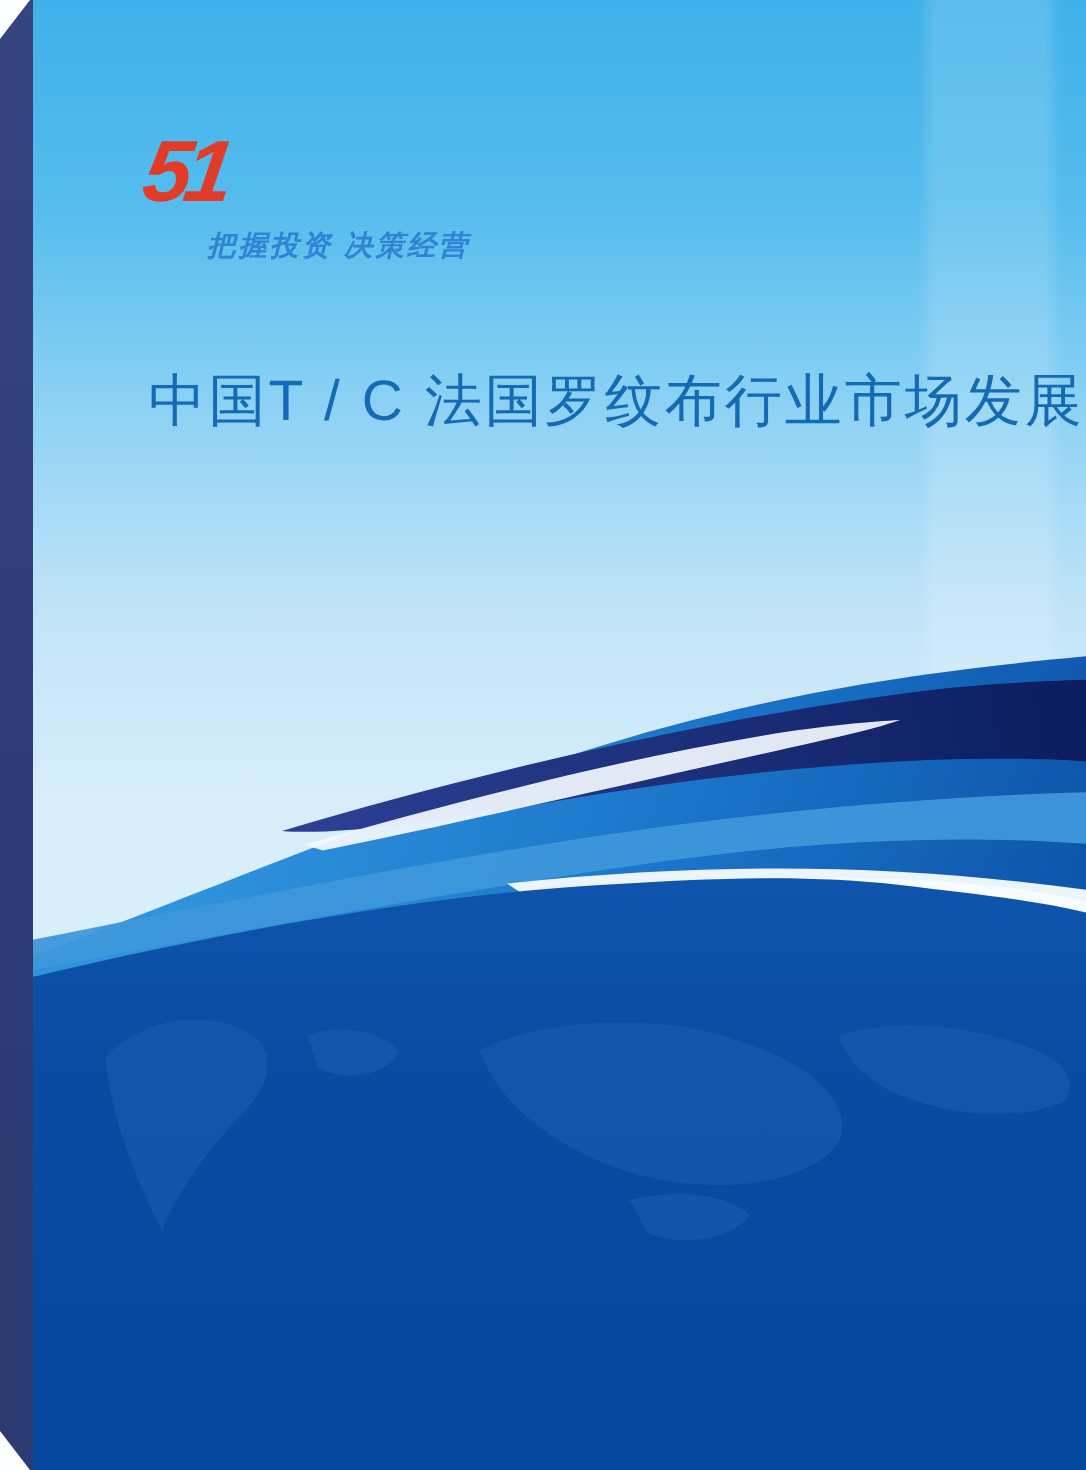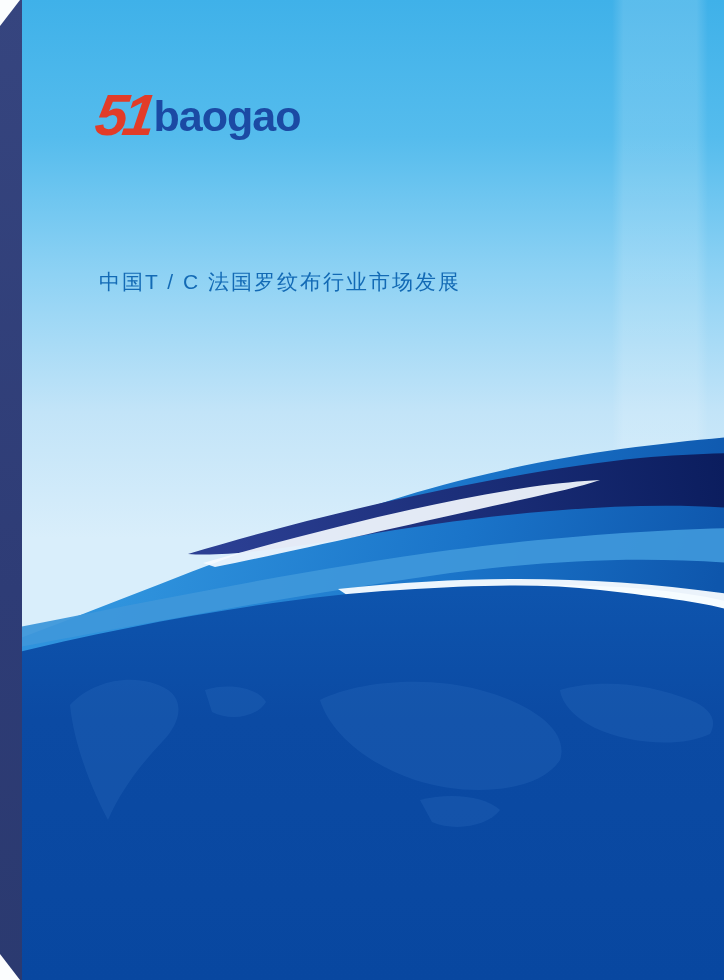--- a/index.html
+++ b/index.html
@@ -36,22 +36,22 @@
   }
   .logo-name{
     font-size:43px;font-weight:bold;line-height:1;margin-left:3px;margin-top:9px;
     color:var(--logo-navy);letter-spacing:-1px;
   }
   .tagline{
     margin-top:7px;margin-left:42px;font-size:19px;font-weight:bold;font-style:italic;
     color:var(--tagline-blue);letter-spacing:2px;white-space:nowrap;
   }
   .title{
-    position:absolute;left:99px;top:262px;margin:0;
-    font-size:21px;font-weight:500;line-height:40px;letter-spacing:2px;
+    position:absolute;left:99px;top:248px;margin:0;
+    font-size:38px;font-weight:500;line-height:40px;letter-spacing:2px;
     color:var(--title-blue);
   }
   .title span{display:block;white-space:nowrap;}
 </style>
 </head>
 <body>
 
 <div class="cover">
 
   <div class="right-stripe"></div>
@@ -117,22 +117,22 @@
       <path d="M205 690 C230 682 258 688 266 702 C258 716 232 722 212 712 Z"></path>
       <path d="M320 700 C360 680 430 676 480 690 C530 703 570 730 560 760 C540 792 470 798 415 780 C365 763 330 732 320 700 Z"></path>
       <path d="M560 690 C600 678 650 684 690 700 C710 708 718 720 710 734 C680 748 630 744 595 728 C575 718 562 704 560 690 Z"></path>
       <path d="M420 800 C450 792 485 796 500 810 C488 826 455 832 432 822 Z"></path>
     </g>
   </svg>
 
   <header class="brand">
     <div class="logo-row">
       <span class="logo-num">51</span>
-      <span class="logo-name">baogao</span>
     </div>
+    <div class="tagline">把握投资 决策经营</div>
   </header>
 
   <h1 class="title">
     <span>中国T / C 法国罗纹布行业市场发展</span>
   </h1>
 
   <div class="left-border"></div>
   <div class="corner-tl"></div>
   <div class="corner-bl"></div>
 

